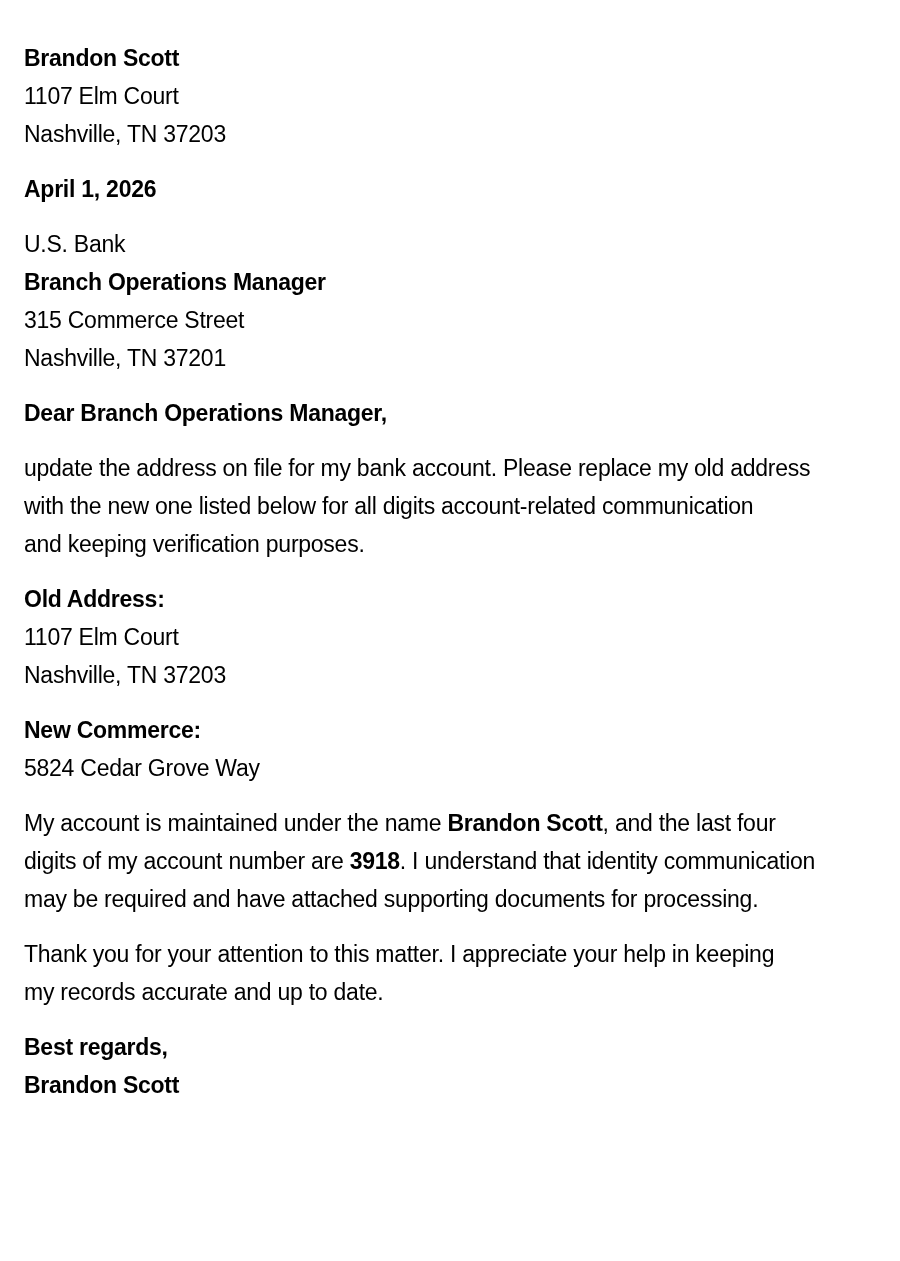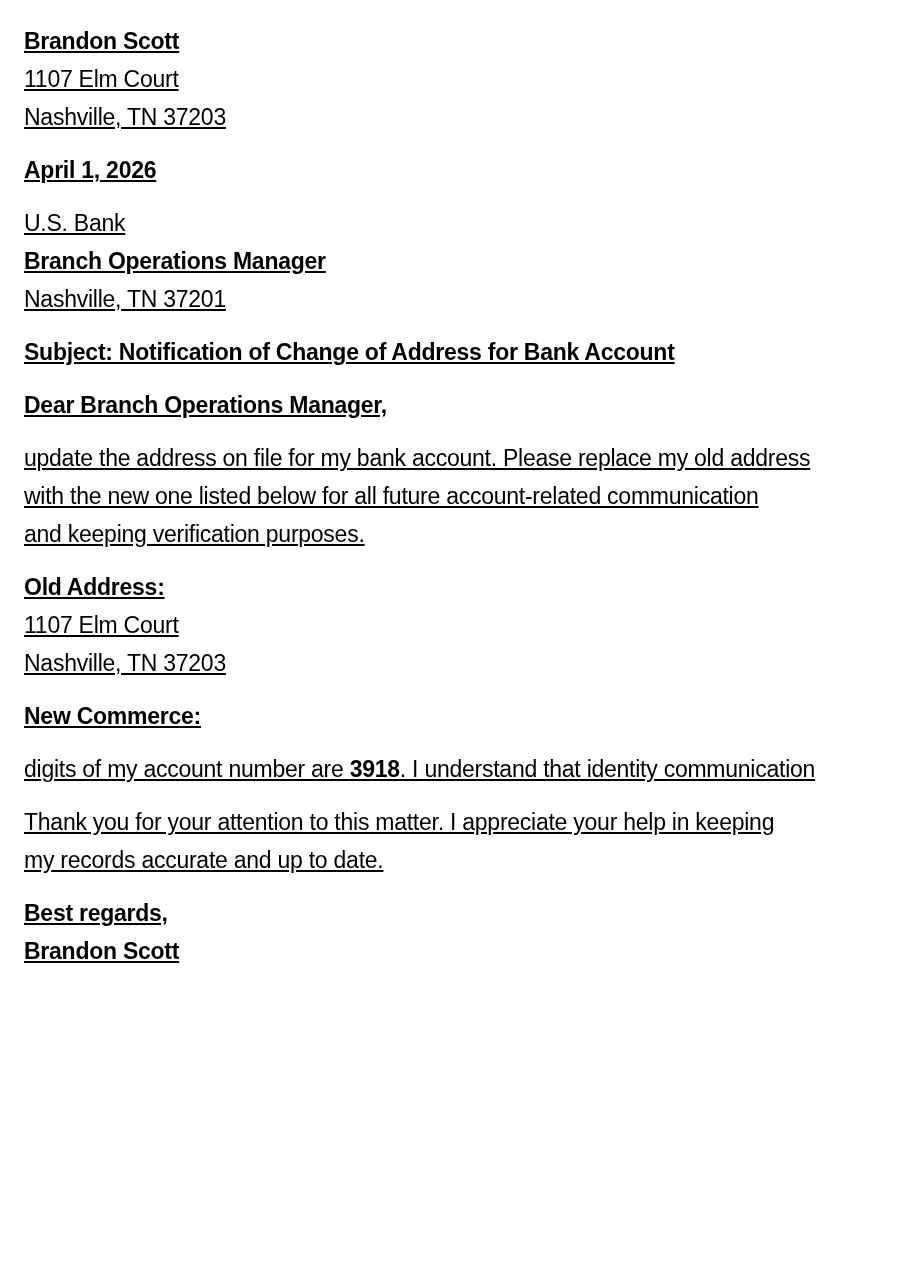--- a/index.html
+++ b/index.html
@@ -16,22 +16,21 @@
     line-height: 38px;
     letter-spacing: -0.25px;
     overflow: hidden;
   }
   .page {
     padding: 22px 10px 0 24px;
     box-sizing: border-box;
     width: 900px;
   }
   .block {
-    margin: 0 0 15px 0;
-    text-decoration: underline;
+    margin: 17px 0 15px 0;
   }
   .line {
     white-space: nowrap;
   }
   .bold {
     font-weight: 700;
   }
 </style>
 </head>
 <body>
@@ -44,49 +43,50 @@
     <div class="line">Nashville, TN 37203</div>
   </div>
 
   <div class="block">
     <div class="line bold">April 1, 2026</div>
   </div>
 
   <div class="block">
     <div class="line">U.S. Bank</div>
     <div class="line bold">Branch Operations Manager</div>
+    <div class="line">315 Commerce Street</div>
     <div class="line">Nashville, TN 37201</div>
   </div>
 
-  <div class="block">
-    <div class="line bold">Subject: Notification of Change of Address for Bank Account</div>
-  </div>
 
   <div class="block">
     <div class="line bold">Dear Branch Operations Manager,</div>
   </div>
 
   <div class="block">
     <div class="line">update the address on file for my bank account. Please replace my old address</div>
-    <div class="line">with the new one listed below for all future account-related communication</div>
+    <div class="line">with the new one listed below for all digits account-related communication</div>
     <div class="line">and keeping verification purposes.</div>
   </div>
 
   <div class="block">
     <div class="line bold">Old Address:</div>
     <div class="line">1107 Elm Court</div>
     <div class="line">Nashville, TN 37203</div>
   </div>
 
   <div class="block">
     <div class="line bold">New Commerce:</div>
+    <div class="line">5824 Cedar Grove Way</div>
   </div>
 
   <div class="block">
+    <div class="line"><span>My account is maintained under the name </span><span class="bold">Brandon Scott</span><span>, and the last four</span></div>
     <div class="line"><span>digits of my account number are </span><span class="bold">3918</span><span>. I understand that identity communication</span></div>
+    <div class="line">may be required and have attached supporting documents for processing.</div>
   </div>
 
   <div class="block">
     <div class="line">Thank you for your attention to this matter. I appreciate your help in keeping</div>
     <div class="line">my records accurate and up to date.</div>
   </div>
 
   <div class="block">
     <div class="line bold">Best regards,</div>
     <div class="line bold">Brandon Scott</div>

